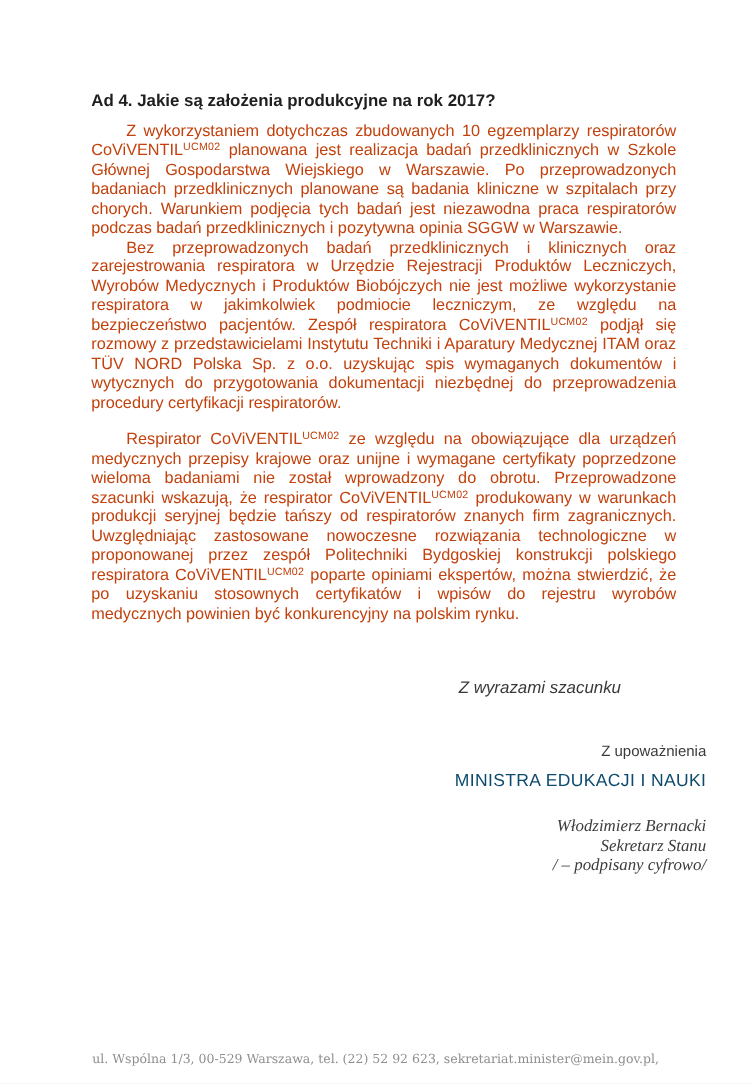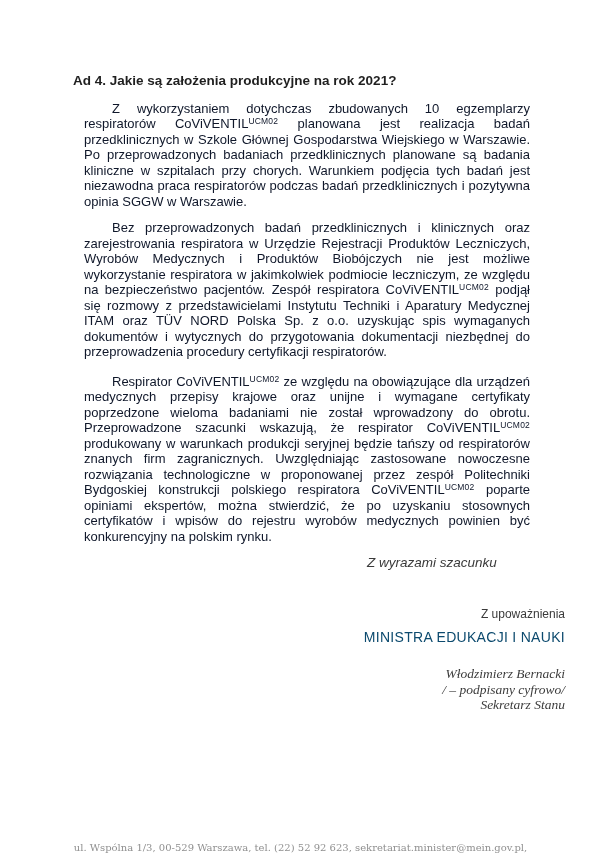--- a/index.html
+++ b/index.html
@@ -29,33 +29,34 @@
     color: #1f1f1f;
     line-height: 16.6px;
     margin: 0 0 7px 0;
     text-align: justify;
   }
   .para {
     font-size: 13px;
     line-height: 15.5px;
     text-align: justify;
     text-indent: 28px;
-    margin: 11px;
-    color: #0f172a;
+    margin: 0;
+    color: #c2410c;
   }
   .para sup {
     font-size: 8.5px;
     line-height: 0;
     vertical-align: 4px;
     letter-spacing: 0.2px;
   }
   .section-gap {
     margin-top: 14px;
   }
   .closing {
+    margin-top: 44px;
     margin-left: 294px;
     font-size: 13.5px;
     font-style: italic;
     color: #3a3a3a;
     white-space: nowrap;
   }
   .signature {
     margin-top: 37px;
     margin-left: 232px;
     width: 260px;
@@ -92,38 +93,38 @@
     color: #8f8f8f;
   }
 </style>
 </head>
 <body>
 
 <div class="page">
   <div class="content">
 
     <section>
-      <h2 class="heading">Ad 4. Jakie są założenia produkcyjne na rok 2021?</h2>
+      <h2 class="heading">Ad 4. Jakie są założenia produkcyjne na rok 2017?</h2>
       <p class="para"><span>Z wykorzystaniem dotychczas zbudowanych 10 egzemplarzy respiratorów CoViVENTIL</span><sup>UCM02</sup><span> planowana jest realizacja badań przedklinicznych w Szkole Głównej Gospodarstwa Wiejskiego w Warszawie. Po przeprowadzonych badaniach przedklinicznych planowane są badania kliniczne w szpitalach przy chorych. Warunkiem podjęcia tych badań jest niezawodna praca respiratorów podczas badań przedklinicznych i pozytywna opinia SGGW w Warszawie.</span></p>
       <p class="para"><span>Bez przeprowadzonych badań przedklinicznych i klinicznych oraz zarejestrowania respiratora w Urzędzie Rejestracji Produktów Leczniczych, Wyrobów Medycznych i Produktów Biobójczych nie jest możliwe wykorzystanie respiratora w jakimkolwiek podmiocie leczniczym, ze względu na bezpieczeństwo pacjentów. Zespół respiratora CoViVENTIL</span><sup>UCM02</sup><span> podjął się rozmowy z przedstawicielami Instytutu Techniki i Aparatury Medycznej ITAM oraz TÜV NORD Polska Sp. z o.o. uzyskując spis wymaganych dokumentów i wytycznych do przygotowania dokumentacji niezbędnej do przeprowadzenia procedury certyfikacji respiratorów.</span></p>
     </section>
 
     <section class="section-gap">
       <p class="para"><span>Respirator CoViVENTIL</span><sup>UCM02</sup><span> ze względu na obowiązujące dla urządzeń medycznych przepisy krajowe oraz unijne i wymagane certyfikaty poprzedzone wieloma badaniami nie został wprowadzony do obrotu. Przeprowadzone szacunki wskazują, że respirator CoViVENTIL</span><sup>UCM02</sup><span> produkowany w warunkach produkcji seryjnej będzie tańszy od respiratorów znanych firm zagranicznych. Uwzględniając zastosowane nowoczesne rozwiązania technologiczne w proponowanej przez zespół Politechniki Bydgoskiej konstrukcji polskiego respiratora CoViVENTIL</span><sup>UCM02</sup><span> poparte opiniami ekspertów, można stwierdzić, że po uzyskaniu stosownych certyfikatów i wpisów do rejestru wyrobów medycznych powinien być konkurencyjny na polskim rynku.</span></p>
     </section>
 
     <div class="closing">Z wyrazami szacunku</div>
 
     <div class="signature">
       <div class="sig-auth">Z upoważnienia</div>
       <div class="sig-authority">MINISTRA EDUKACJI I NAUKI</div>
       <div class="sig-nameblock">
         <div>Włodzimierz Bernacki</div>
+        <div>Sekretarz Stanu</div>
         <div>/ – podpisany cyfrowo/</div>
-        <div>Sekretarz Stanu</div>
       </div>
     </div>
 
   </div>
 
   <div class="footer">
     <div>ul. Wspólna 1/3, 00-529 Warszawa, tel. (22) 52 92 623, sekretariat.minister@mein.gov.pl,</div>
   </div>
 </div>
 

